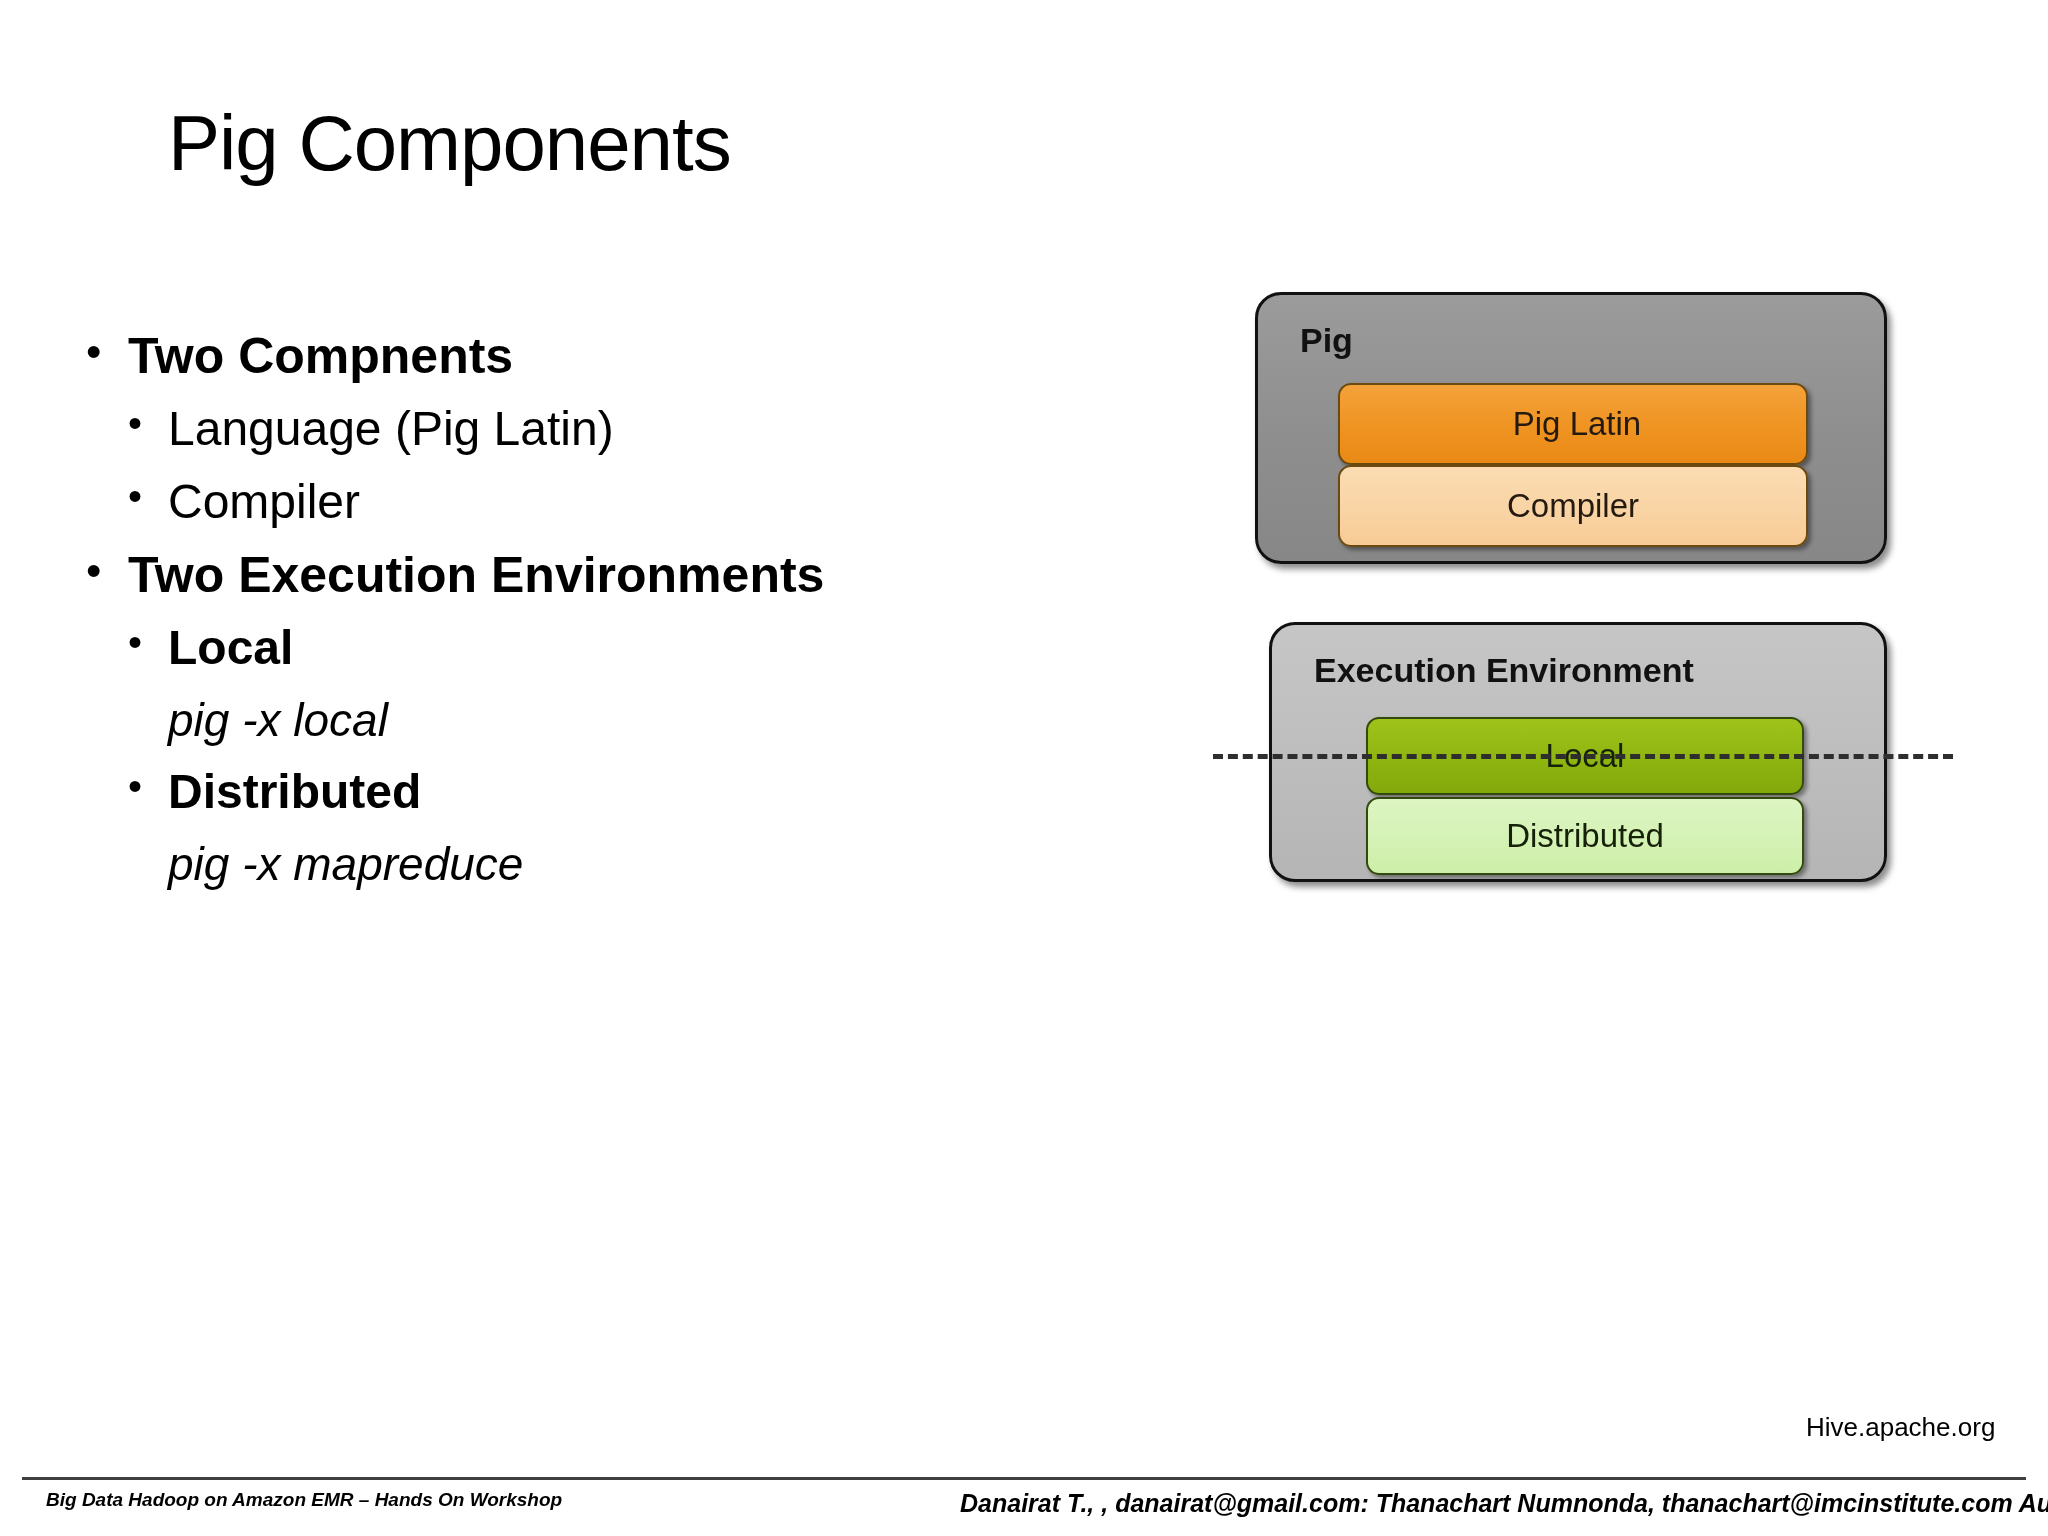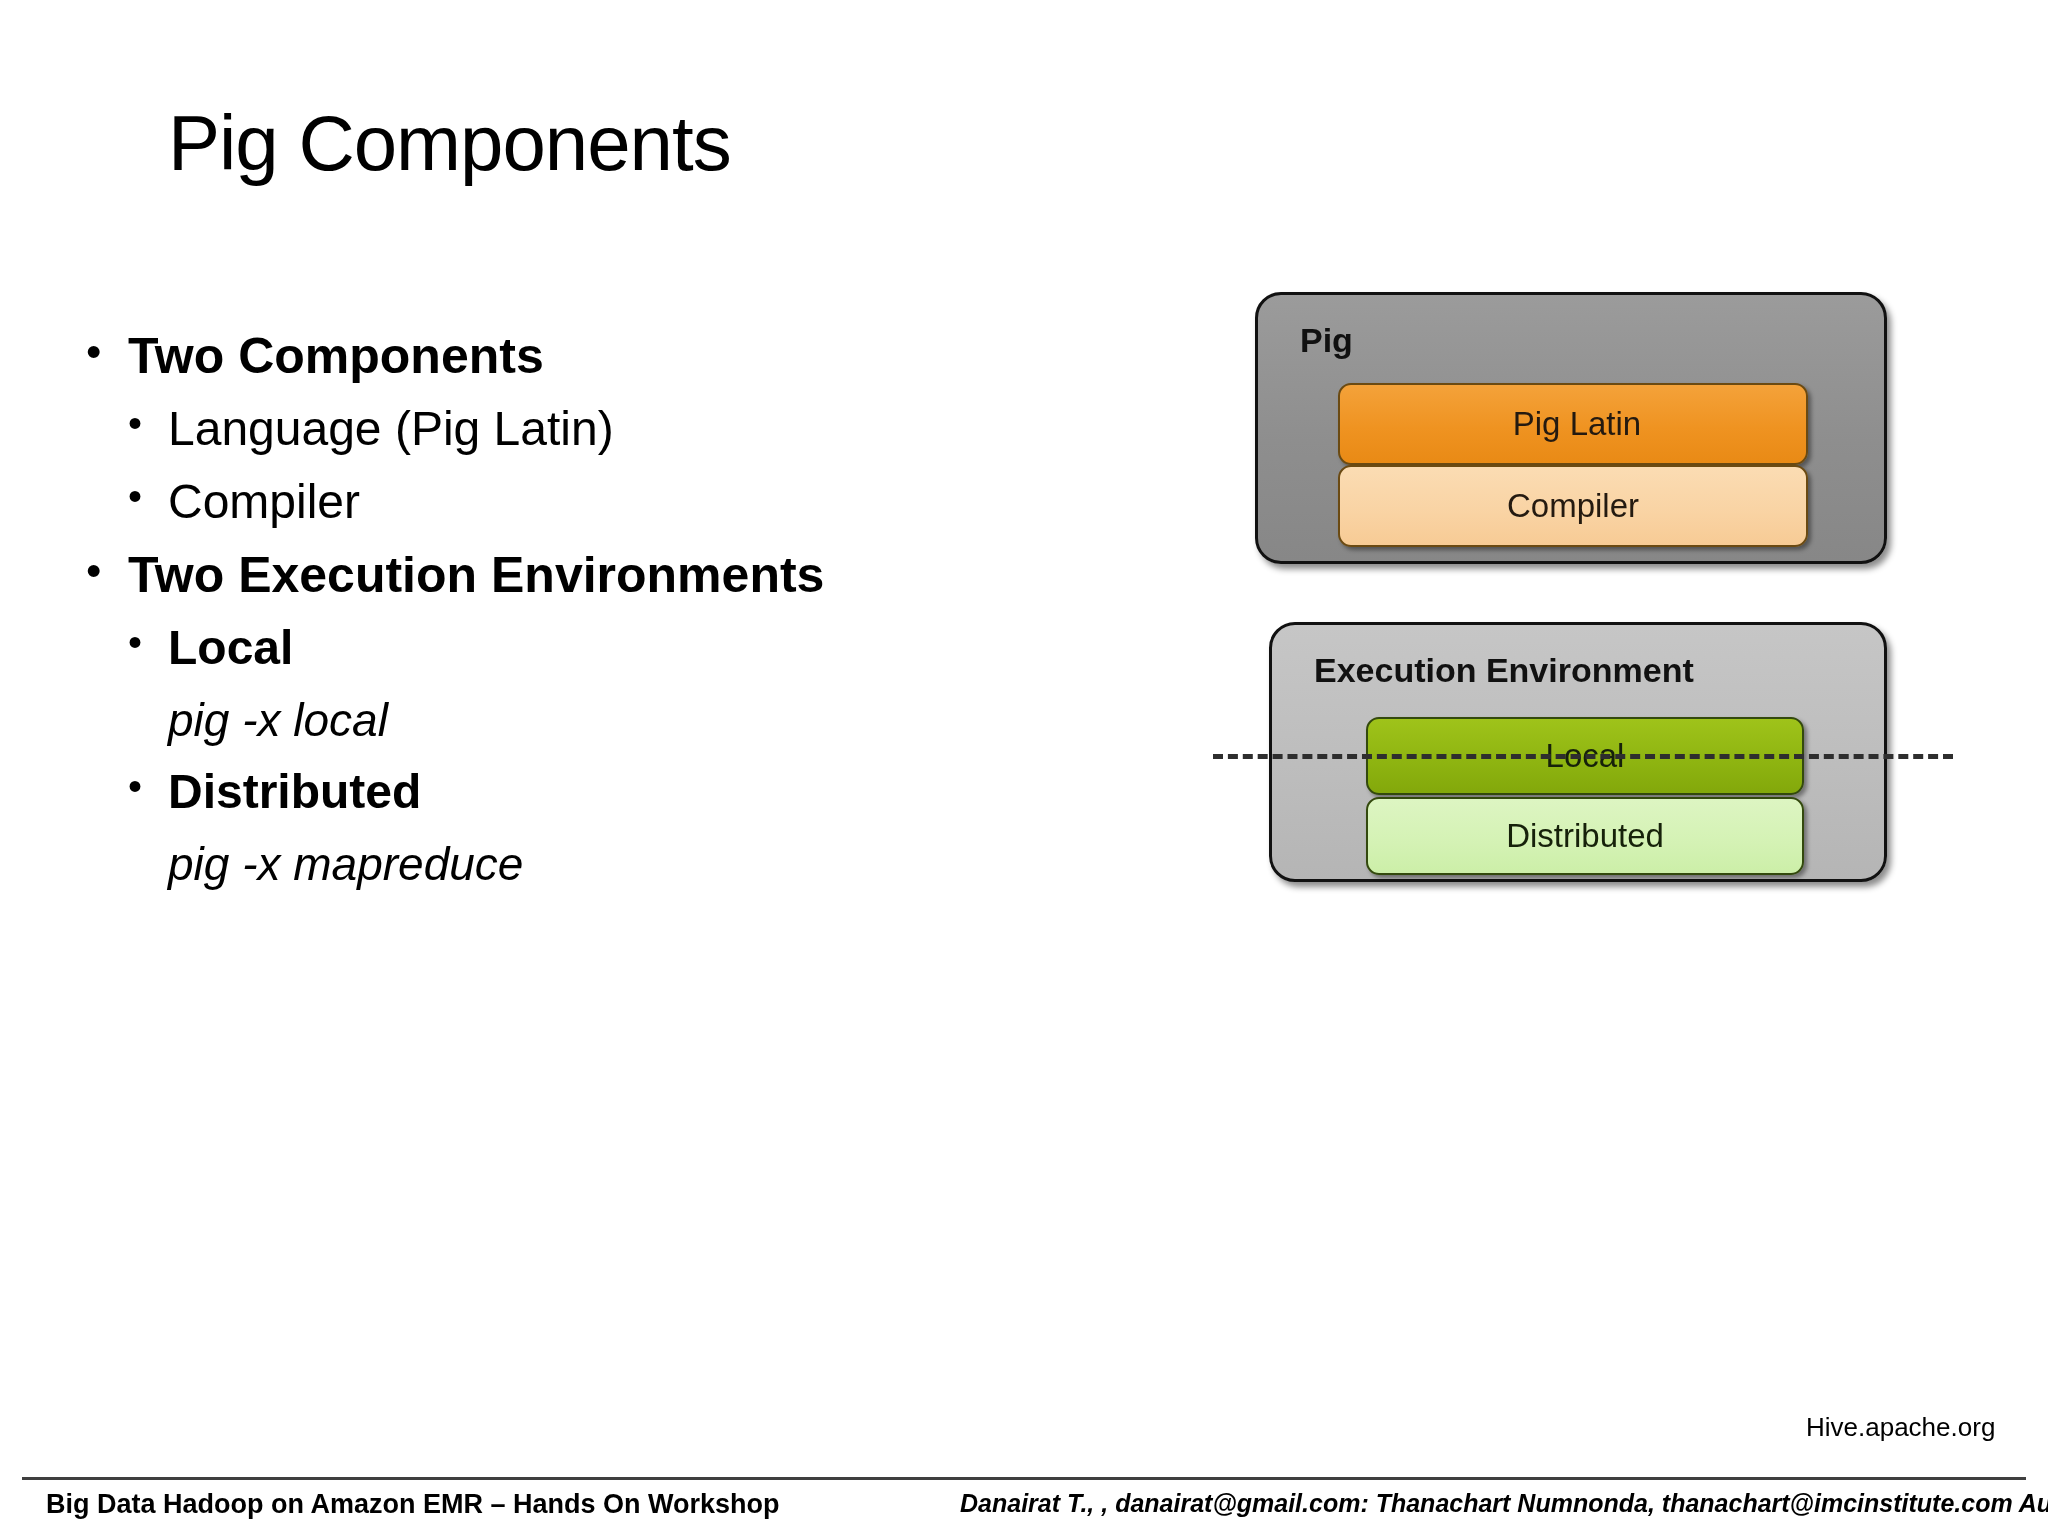--- a/index.html
+++ b/index.html
@@ -211,21 +211,22 @@
     left: 22px;
     top: 1477px;
     width: 2004px;
     height: 3px;
     background: #3f3f3f;
   }
   #footer-left {
     position: absolute;
     left: 46px;
     top: 1489px;
-    font-size: 27px;
+    font-size: 19px;
+    font-style: italic;
     font-weight: bold;
     white-space: nowrap;
   }
   #footer-right {
     position: absolute;
     left: 960px;
     top: 1489px;
     font-size: 25px;
     font-style: italic;
     font-weight: bold;
@@ -236,21 +237,21 @@
 <body>
 
 <div id="slide">
 
   <h1 id="slide-title">Pig Components</h1>
 
   <div id="body-list">
 
     <div class="bullet-row lvl1">
       <span class="bullet-mark">•</span>
-      <span class="bullet-text">Two Components</span>
+      <span class="bullet-text">Two Compnents</span>
     </div>
 
     <div class="bullet-row lvl2">
       <span class="bullet-mark">•</span>
       <span class="bullet-text">Language (Pig Latin)</span>
     </div>
 
     <div class="bullet-row lvl2">
       <span class="bullet-mark">•</span>
       <span class="bullet-text">Compiler</span>

